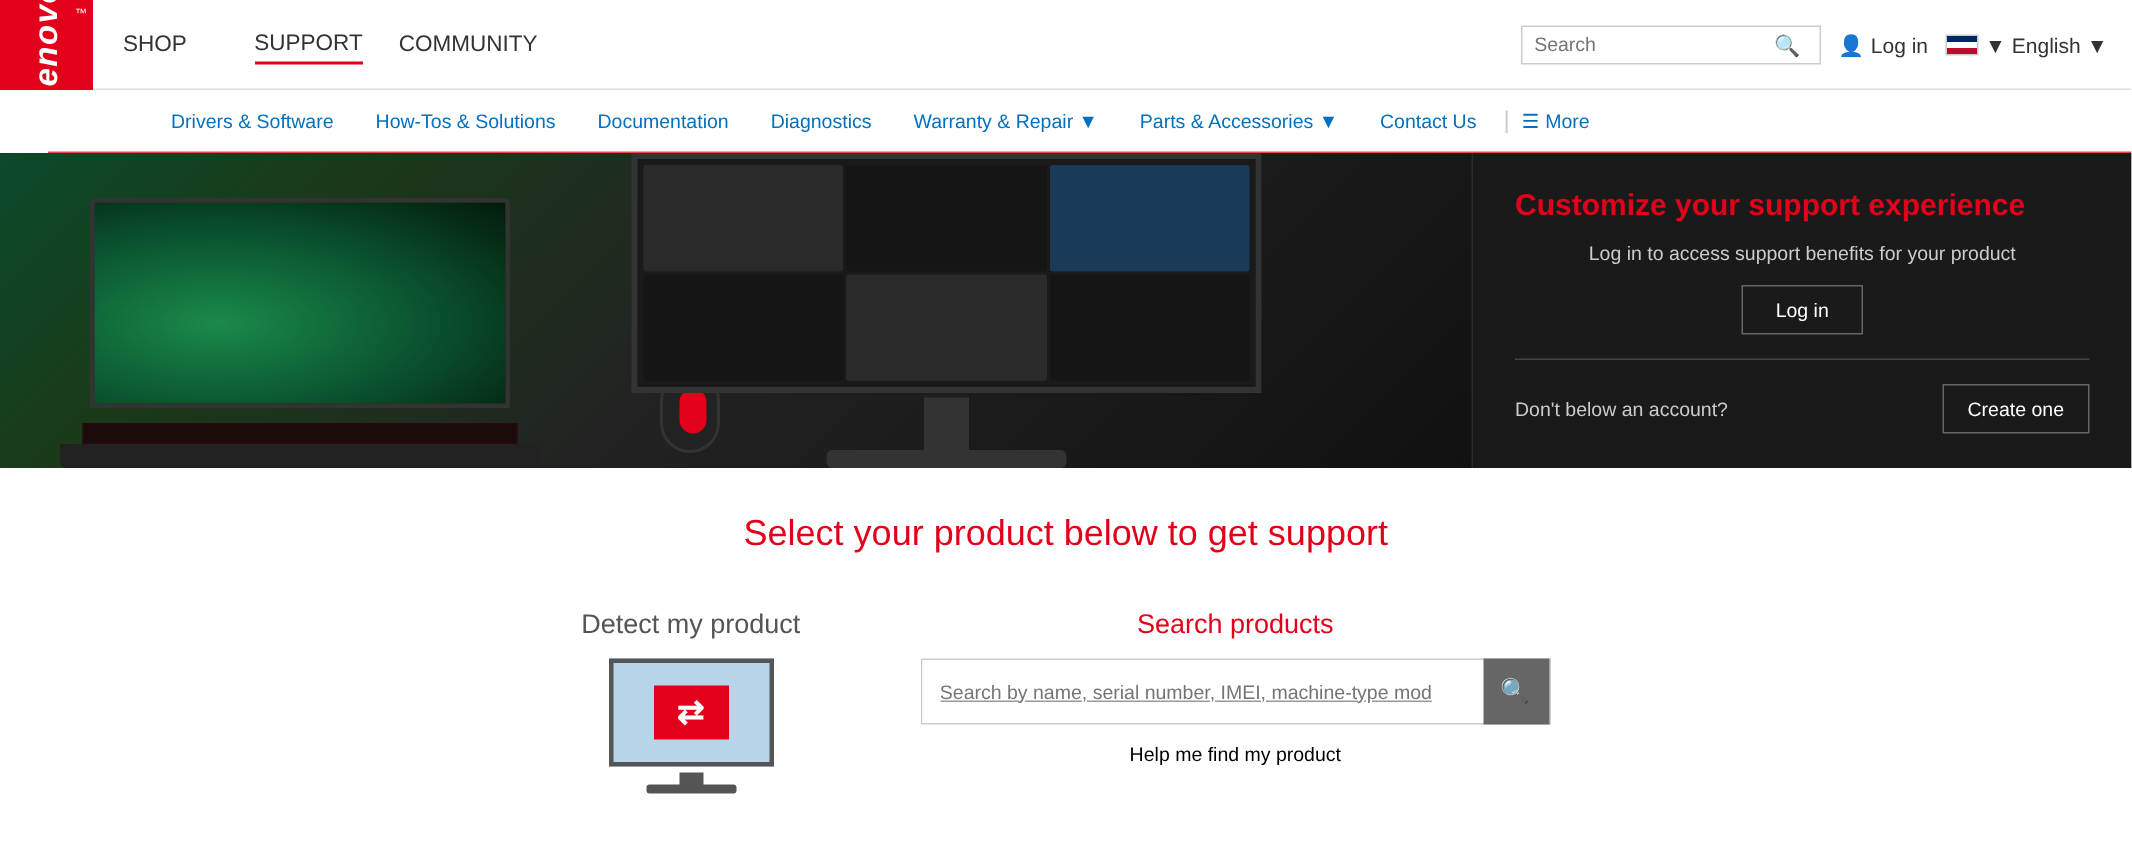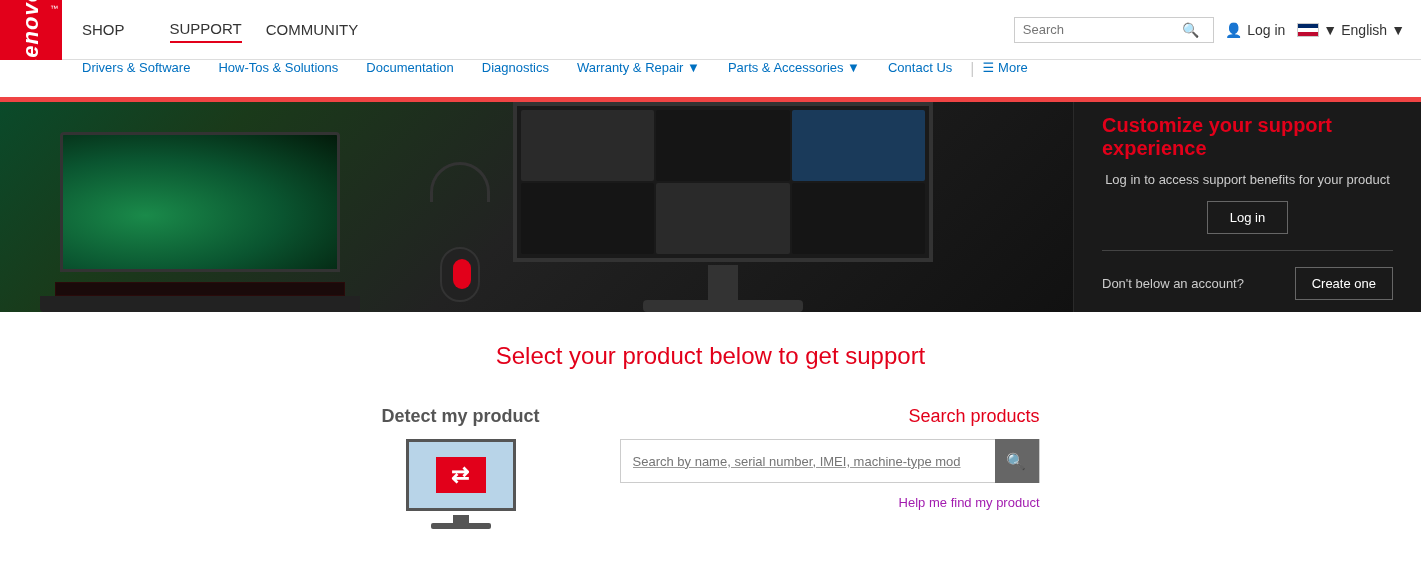--- a/index.html
+++ b/index.html
@@ -86,25 +86,26 @@
       width: 22px;
       height: 14px;
       background: linear-gradient(to bottom, #002868 33%, #fff 33%, #fff 66%, #bf0a30 66%);
       border: 1px solid #ccc;
       display: inline-block;
     }
 
     
     .sub-nav {
       display: flex;
-      align-items: flex-start;
+      align-items: center;
       height: 42px;
-      border-bottom: 5px solid #ef4444;
+      border-bottom: 1px solid #ef4444;
       padding: 0 20px 0 72px;
       gap: 8px;
+      margin-left: 32px;
     }
     .sub-nav-item {
       font-size: 13px;
       color: #0070c0;
       cursor: pointer;
       padding: 0 10px;
       white-space: nowrap;
       text-decoration: none;
     }
     .sub-nav-separator {
@@ -269,21 +270,21 @@
       border: 3px solid #333;
       border-bottom: none;
       border-radius: 30px 30px 0 0;
       position: absolute;
       top: 0;
       left: 10px;
     }
 
     
     .hero-right {
-      width: 348px;
+      width: 440px;
       background: #1a1a1a;
       padding: 24px 28px;
       border-left: 1px solid #2a2a2a;
       display: flex;
       flex-direction: column;
       justify-content: center;
     }
     .hero-title {
       color: #e2001a;
       font-size: 20px;
@@ -363,21 +364,21 @@
     }
     .detect-column {
       display: flex;
       flex-direction: column;
       align-items: center;
       gap: 12px;
     }
     .detect-label {
       font-size: 18px;
       color: #555;
-      font-weight: bold;
+      font-weight: normal;
     }
     .detect-monitor-icon {
       width: 120px;
       height: 90px;
       position: relative;
     }
     .detect-monitor-screen {
       width: 110px;
       height: 72px;
       background: #b8d4e8;
@@ -417,21 +418,21 @@
       background: #555;
       position: absolute;
       bottom: 0;
       left: 30px;
       border-radius: 2px;
     }
 
     .search-column {
       display: flex;
       flex-direction: column;
-      align-items: flex-end;
+      align-items: center;
       gap: 12px;
       padding-top: 0;
     }
     .search-label {
       font-size: 18px;
       color: #555;
     }
     .search-label span {
       color: #e2001a;
     }
@@ -458,21 +459,21 @@
       background: #666;
       border: none;
       cursor: pointer;
       display: flex;
       align-items: center;
       justify-content: center;
       color: white;
       font-size: 16px;
     }
     .help-find-link {
-      color: #a21caf;
+      color: #000000;
       font-size: 13px;
       cursor: pointer;
       text-decoration: none;
     }
 
     
     .lenovo-wordmark {
       color: white;
       font-size: 22px;
       font-style: italic;

